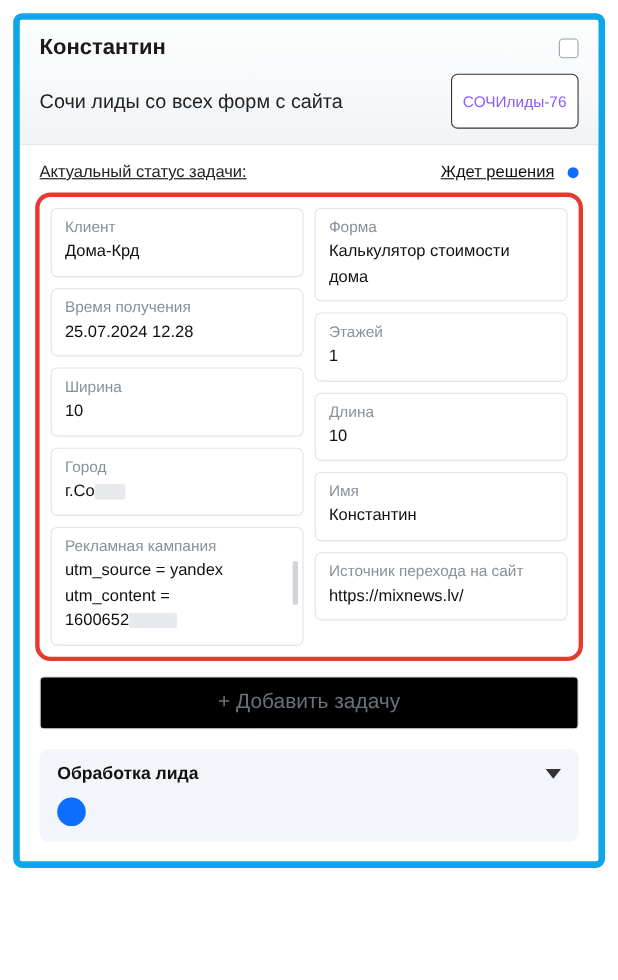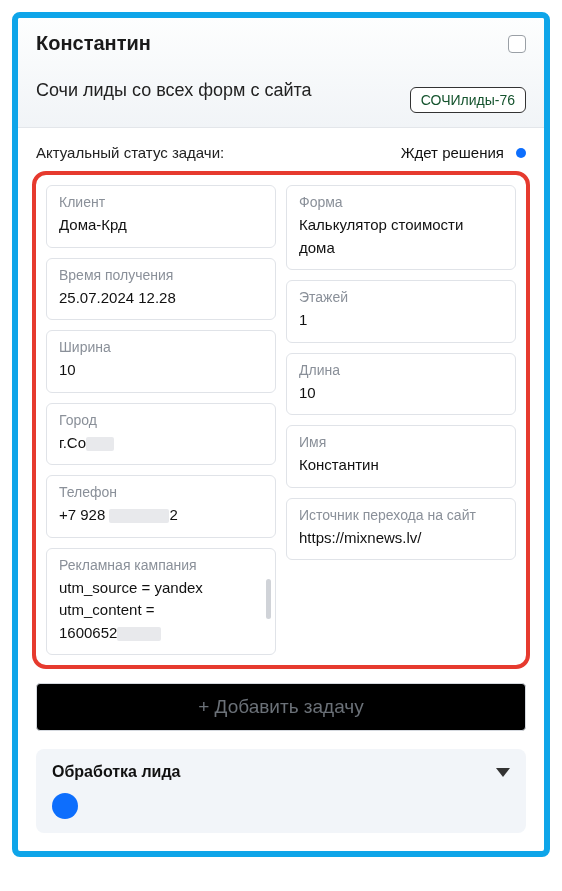--- a/index.html
+++ b/index.html
@@ -44,32 +44,32 @@
     align-items: center;
     text-align: center;
   }
   .subtitle {
     font-size: 18px;
     color: #222;
   }
   .tag {
     border: 1.5px solid #333;
     border-radius: 6px;
-    padding: 4px 10px;
+    padding: 16px 10px;
     font-size: 14px;
-    color: #14532d;
-    background: #fff;
-    margin-top: 20px;
+    color: #8b5cf6;
+    background: #fff;
   }
   .status-row {
     display: flex;
     justify-content: space-between;
     align-items: flex-end;
     padding: 16px 18px 10px 18px;
     font-size: 15px;
+    text-decoration: underline;
   }
   .status-label { color: #222; }
   .status-value {
     display: flex; align-items: center; gap: 12px;
     color: #111;
   }
   .dot {
     width: 10px; height: 10px; border-radius: 50%;
     background: #0d6efd;
   }
@@ -203,26 +203,20 @@
           <div class="field-value">10</div>
         </div>
 
         <div class="field">
           <div class="field-label">Город</div>
           <div class="field-value">
             <span>г.Со</span><span class="redact" style="width:28px"></span>
           </div>
         </div>
 
-        <div class="field">
-          <div class="field-label">Телефон</div>
-          <div class="field-value">
-            <span>+7 928</span> <span class="redact" style="width:60px"></span><span>2</span>
-          </div>
-        </div>
 
         <div class="field">
           <div class="field-label">Рекламная кампания</div>
           <div class="field-value">
             <div>utm_source = yandex</div>
             <div>utm_content =</div>
             <div><span>1600652</span><span class="redact" style="width:44px"></span></div>
           </div>
           <div class="scroll-indicator"></div>
         </div>

